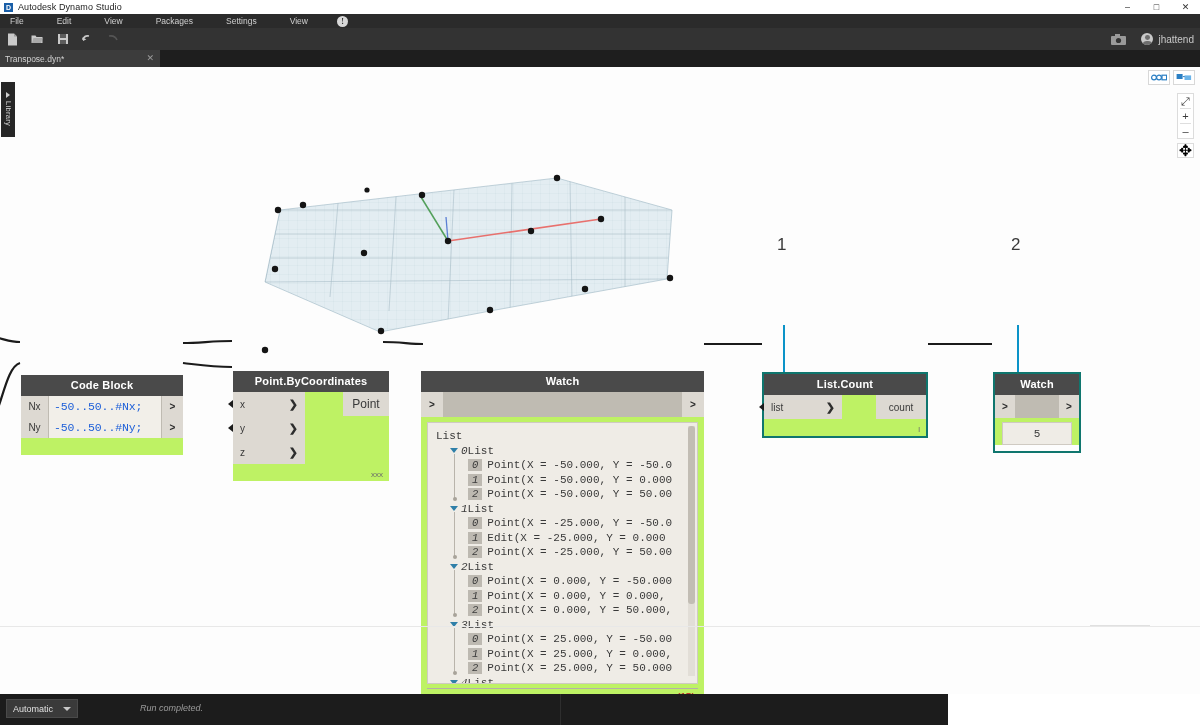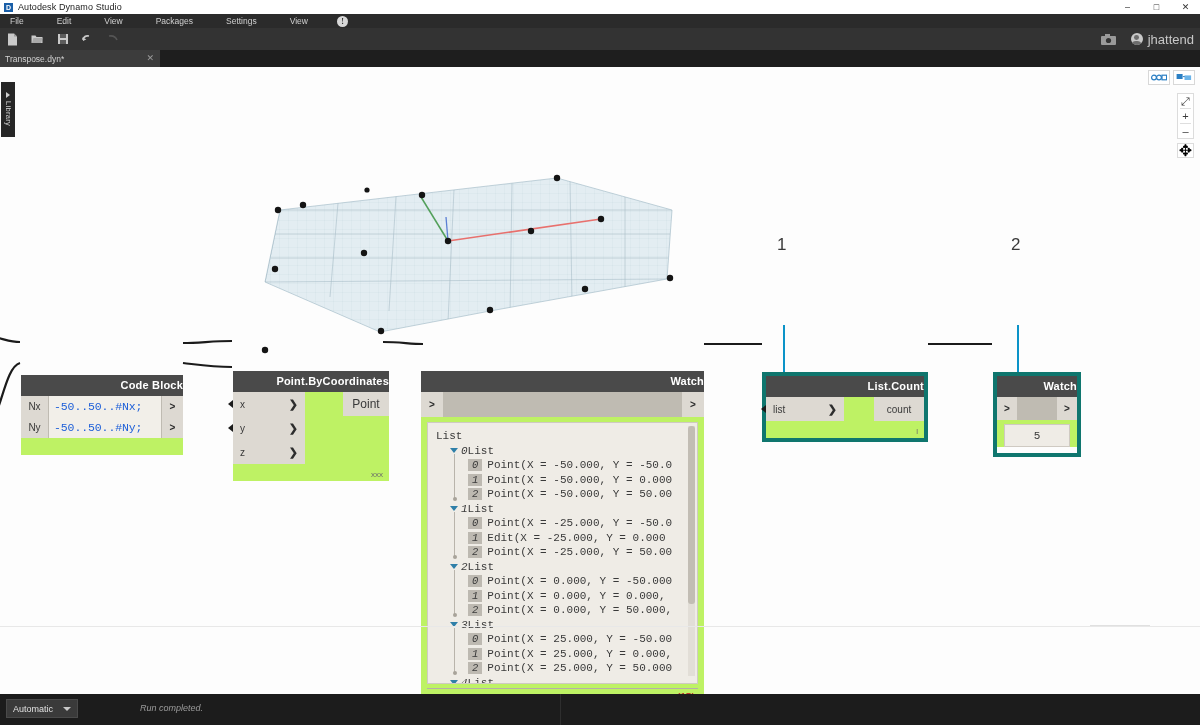--- a/index.html
+++ b/index.html
@@ -60,21 +60,21 @@
     position: relative; overflow: hidden;
   }
   .avatar::before {
     content: ""; position: absolute; left: 3.6px; top: 2px;
     width: 4.8px; height: 4.8px; border-radius: 50%; background: #6d6d6d;
   }
   .avatar::after {
     content: ""; position: absolute; left: 1.6px; top: 7.6px;
     width: 8.8px; height: 6px; border-radius: 45% 45% 0 0; background: #6d6d6d;
   }
-  .user-name { font-size: 13px; color: #c8c8c8; }
+  .user-name { font-size: 10px; color: #c8c8c8; }
 
   
   .tabstrip {
     position: absolute; left: 0; top: 50px; width: 1200px; height: 17px;
     background: #1e1e1e;
   }
   .doc-tab {
     position: absolute; left: 0; top: 0; width: 160px; height: 17px;
     background: #3c3c3c; display: flex; align-items: center;
   }
@@ -129,21 +129,21 @@
   .vp-pan {
     margin-top: 4px; width: 17px; height: 15px; background: #fff;
     border: 1px solid #dcdcdc; display: flex; align-items: center;
     justify-content: center;
   }
 
   
   .node { position: absolute; }
   .node-hdr {
     background: #4a4a4a; color: #ffffff; font-size: 11px; font-weight: bold;
-    text-align: right; height: 21px; line-height: 21px; letter-spacing: .2px;
+    text-align: center; height: 21px; line-height: 21px; letter-spacing: .2px;
   }
   .node-body { background: #bef264; position: relative; }
   .node-footer {
     height: 17px; position: relative; font-size: 8px; color: #6b6b6b;
   }
   .node-footer span { position: absolute; right: 6px; bottom: 2px; }
   .port-dot {
     position: absolute; width: 0; height: 0;
     border-top: 4px solid transparent; border-bottom: 4px solid transparent;
   }
@@ -234,21 +234,21 @@
   .wf-left {
     position: absolute; left: 2px; top: 4px; font-size: 8px;
     color: #4a4a4a; font-weight: bold;
   }
   .wf-right {
     position: absolute; right: 4px; top: 3px; font-size: 10px;
     color: #c0392b; font-style: italic; font-weight: bold;
   }
 
   
-  .node-hl { border: 4px solid #0f766e; }
+  .node-hl { border: 2px solid #0f766e; }
   .callout-line { position: absolute; width: 2px; background: #0b93c8; }
   .callout-num {
     position: absolute; font-size: 17px; color: #3a3a3a;
     font-family: "Liberation Sans", sans-serif;
   }
 
   
   #listcount-node { left: 762px; top: 305px; width: 166px; }
   .lc-row { display: flex; height: 24px; }
   .lc-in {
@@ -272,21 +272,21 @@
   }
   .w2-val {
     margin: 4px 7px 6px 7px; height: 23px; background: #efece6;
     border: 1px solid #cfcac2; display: flex; align-items: center;
     justify-content: center; font-size: 11px; color: #3a3a3a;
     font-family: "Liberation Mono", monospace;
   }
 
   
   .statusbar {
-    position: absolute; left: 0; top: 694px; width: 1200px; height: 31px;
+    position: absolute; left: 0; top: 694px; width: 948px; height: 31px;
     background: #1c1c1c;
   }
   .run-select {
     position: absolute; left: 6px; top: 5px; width: 72px; height: 19px;
     background: #3a3a3a; border: 1px solid #4a4a4a; display: flex;
     align-items: center; padding-left: 6px;
   }
   .run-select-label { font-size: 9px; color: #e0e0e0; }
   .run-caret {
     position: absolute; right: 6px; width: 0; height: 0;

